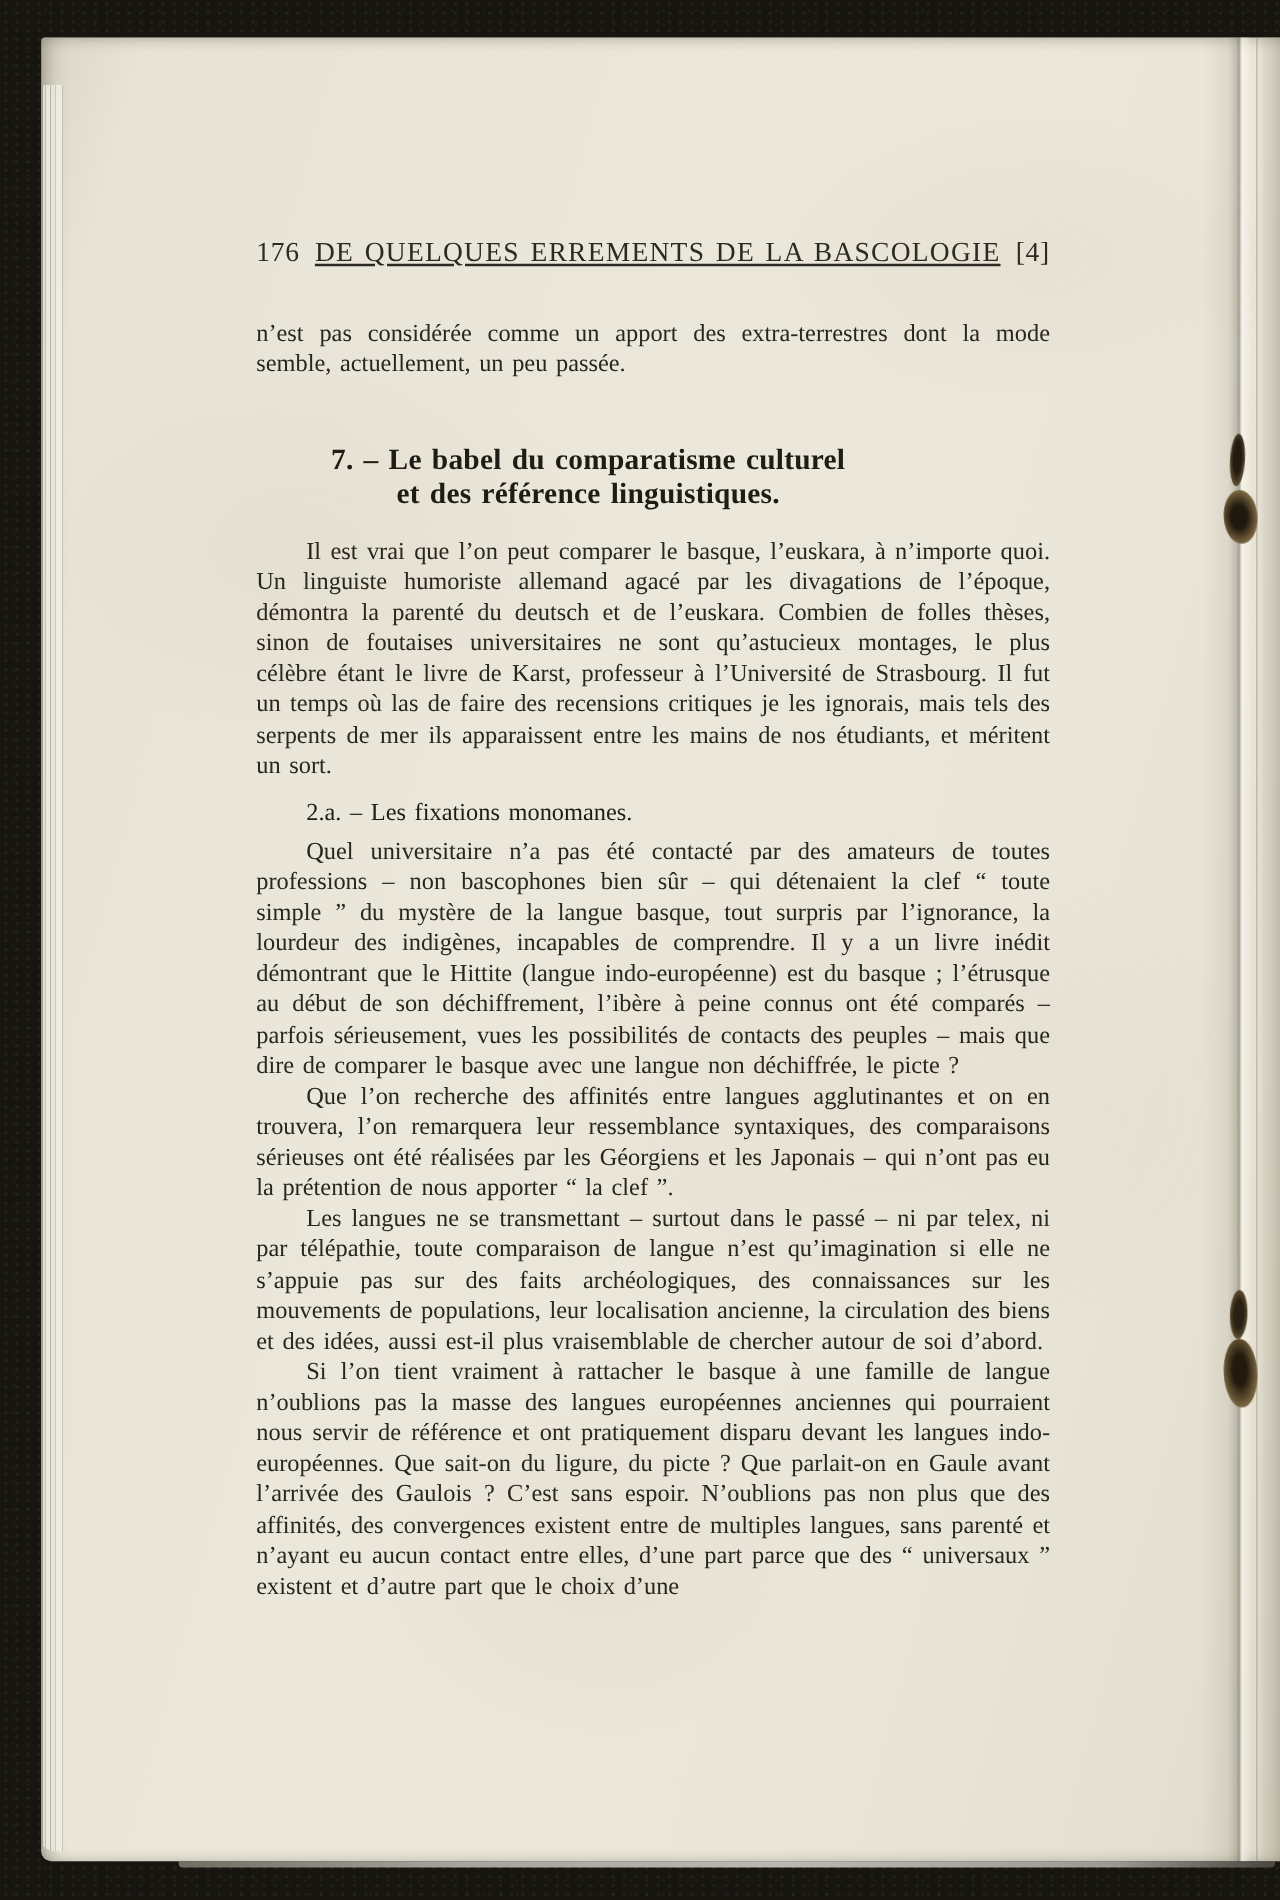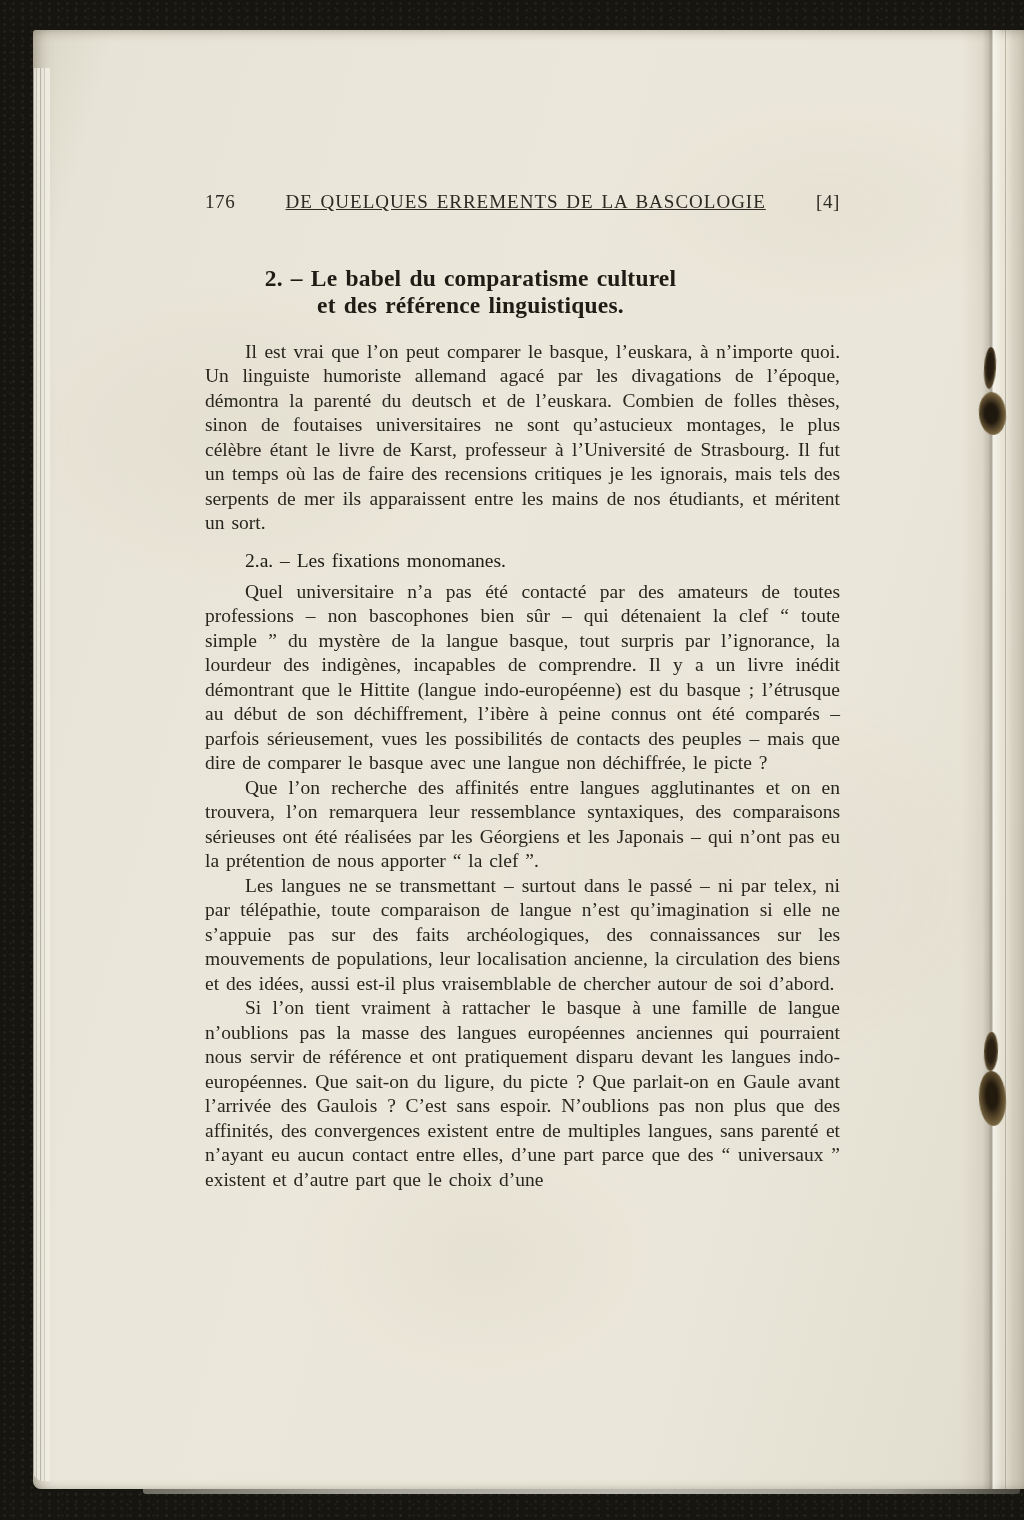--- a/index.html
+++ b/index.html
@@ -107,21 +107,21 @@
     color: #29261f;
     font-size: 19.5px;
     line-height: 24.5px;
     word-spacing: 2px;
   }
 
   .running-header {
     display: flex;
     justify-content: space-between;
     align-items: baseline;
-    font-size: 19px;
+    font-size: 22px;
     letter-spacing: 0.6px;
     color: #2d2a24;
     margin-bottom: 41px;
   }
   .running-header .title { letter-spacing: 1px; text-decoration: underline; }
 
   .para {
     margin: 0;
     text-align: justify;
     text-indent: 40px;
@@ -164,23 +164,24 @@
   <div class="stain stain-b2"></div>
 
   <div class="content">
 
     <div class="running-header">
       <span>176</span>
       <span class="title">DE QUELQUES ERREMENTS DE LA BASCOLOGIE</span>
       <span>[4]</span>
     </div>
 
+    <p class="para no-indent">n’est pas considérée comme un apport des extra-terrestres dont la mode semble, actuellement, un peu passée.</p>
 
     <h2 class="section-heading">
-      <span class="h-line">2. – Le babel du comparatisme culturel</span>
+      <span class="h-line">7. – Le babel du comparatisme culturel</span>
       <span class="h-line">et des référence linguistiques.</span>
     </h2>
 
     <p class="para">Il est vrai que l’on peut comparer le basque, l’euskara, à n’importe quoi. Un linguiste humoriste allemand agacé par les divagations de l’époque, démontra la parenté du deutsch et de l’euskara. Combien de folles thèses, sinon de foutaises universitaires ne sont qu’astucieux montages, le plus célèbre étant le livre de Karst, professeur à l’Université de Strasbourg. Il fut un temps où las de faire des recensions critiques je les ignorais, mais tels des serpents de mer ils apparaissent entre les mains de nos étudiants, et méritent un sort.</p>
 
     <h3 class="subsection-heading">2.a. – Les fixations monomanes.</h3>
 
     <p class="para">Quel universitaire n’a pas été contacté par des amateurs de toutes professions – non bascophones bien sûr – qui détenaient la clef “&nbsp;toute simple&nbsp;” du mystère de la langue basque, tout surpris par l’ignorance, la lourdeur des indigènes, incapables de comprendre. Il y a un livre inédit démontrant que le Hittite (langue indo-européenne) est du basque&nbsp;; l’étrusque au début de son déchiffrement, l’ibère à peine connus ont été comparés – parfois sérieusement, vues les possibilités de contacts des peuples – mais que dire de comparer le basque avec une langue non déchiffrée, le picte&nbsp;?</p>
     <p class="para">Que l’on recherche des affinités entre langues agglutinantes et on en trouvera, l’on remarquera leur ressemblance syntaxiques, des comparaisons sérieuses ont été réalisées par les Géorgiens et les Japonais – qui n’ont pas eu la prétention de nous apporter “&nbsp;la clef&nbsp;”.</p>
     <p class="para">Les langues ne se transmettant – surtout dans le passé – ni par telex, ni par télépathie, toute comparaison de langue n’est qu’imagination si elle ne s’appuie pas sur des faits archéologiques, des connaissances sur les mouvements de populations, leur localisation ancienne, la circulation des biens et des idées, aussi est-il plus vraisemblable de chercher autour de soi d’abord.</p>

